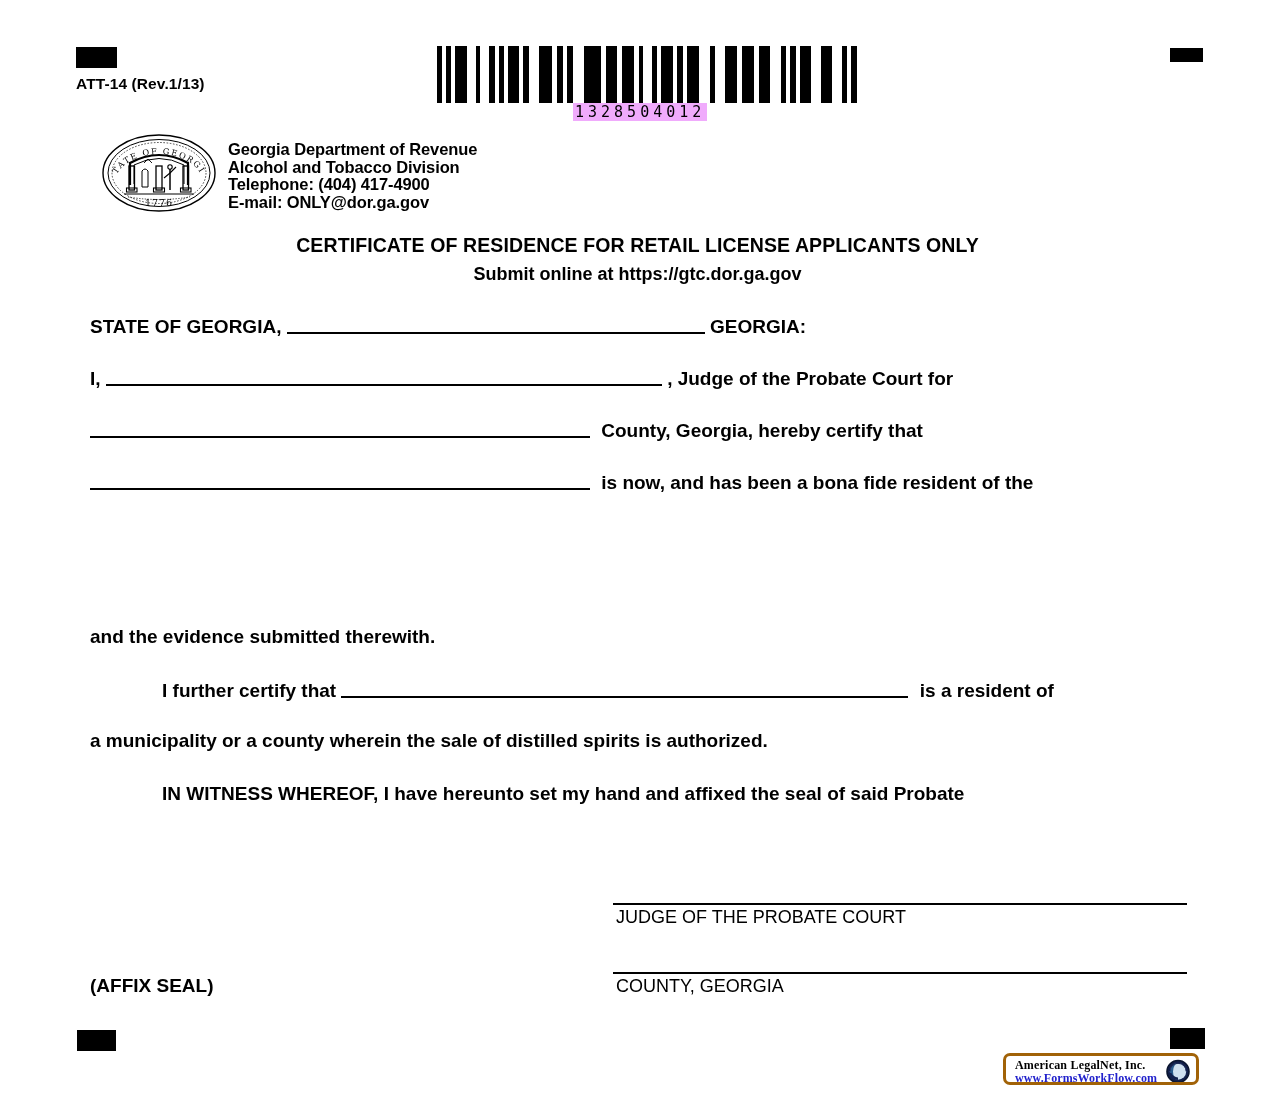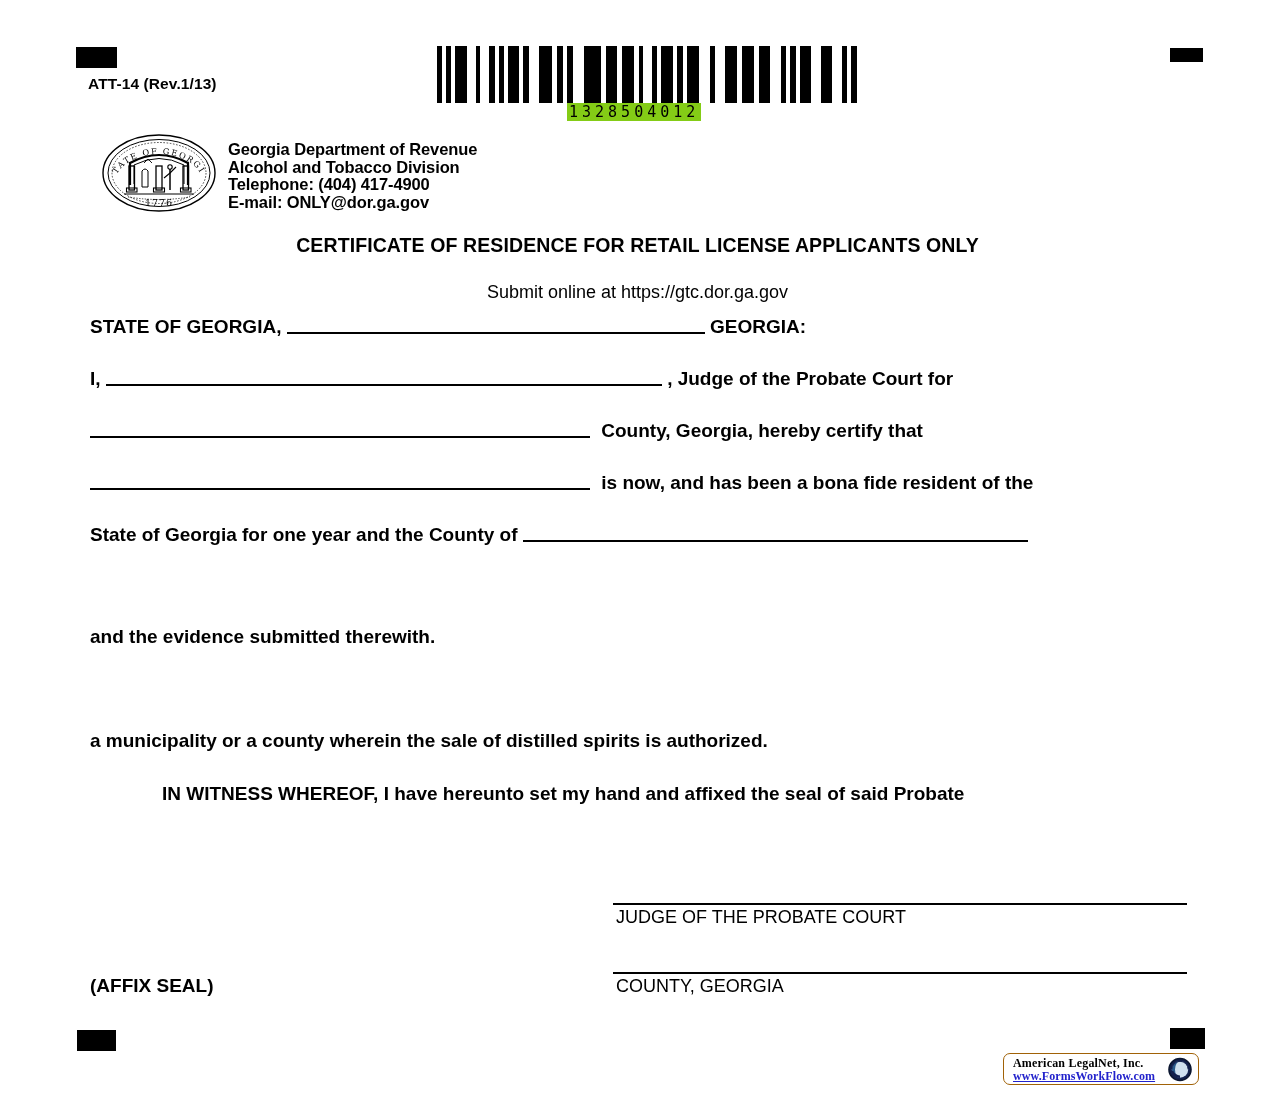--- a/index.html
+++ b/index.html
@@ -31,21 +31,20 @@
 
   
   #form-number {
     position: absolute;
     left: 76px;
     top: 75px;
     font-size: 15.5px;
     font-weight: bold;
     letter-spacing: 0.1px;
     white-space: nowrap;
-    margin-left: 12px;
   }
 
   
   #barcode-block {
     position: absolute;
     left: 437px;
     top: 46px;
     width: 420px;
   }
   #barcode-bars {
@@ -59,24 +58,24 @@
     background: #000000;
   }
   #barcode-bars i.sp { background: transparent; }
   #barcode-digits {
     margin-top: -13px;
     text-align: center;
     font-family: "DejaVu Sans Mono", monospace;
     font-size: 15px;
     letter-spacing: 4px;
     color: #000;
-    background: #84cc16;
+    background: #f0abfc;
     display: inline-block;
     position: relative;
-    left: 130px;
+    left: 136px;
     padding: 0 2px;
   }
 
   
   #seal {
     position: absolute;
     left: 100px;
     top: 133px;
     width: 118px;
     height: 80px;
@@ -105,22 +104,21 @@
     font-weight: bold;
     letter-spacing: 0.1px;
   }
   #doc-subtitle {
     position: absolute;
     left: 0;
     top: 264px;
     width: 1275px;
     text-align: center;
     font-size: 18px;
-    font-weight: normal;
-    margin-top: 18px;
+    font-weight: bold;
   }
 
   
   .bodyline {
     position: absolute;
     font-size: 19px;
     font-weight: bold;
     white-space: nowrap;
     line-height: 1;
   }
@@ -153,21 +151,21 @@
     white-space: nowrap;
   }
 
   
   #footer-logo {
     position: absolute;
     left: 1003px;
     top: 1053px;
     width: 196px;
     height: 32px;
-    border: 1px solid #a16207;
+    border: 3px solid #a16207;
     border-radius: 7px;
     background: #ffffff;
     box-sizing: border-box;
     overflow: hidden;
   }
   #footer-logo-text {
     position: absolute;
     left: 9px;
     top: 3px;
     font-family: "Liberation Serif", serif;
@@ -328,28 +326,29 @@
   <div class="bodyline" style="left:90px; top:419px;">
     <span class="blank" style="width:500px"></span>
     <span style="margin-left:6px">County, Georgia, hereby certify that</span>
   </div>
 
   <div class="bodyline" style="left:90px; top:471px;">
     <span class="blank" style="width:500px"></span>
     <span style="margin-left:6px">is now, and has been a bona fide resident of the</span>
   </div>
 
-  <div class="bodyline" style="left:90px; top:523px;">
-    <span>State of Georgia for one year and the County of</span>
-    <span class="blank" style="width:505px"></span>
-  </div>
 
 
   <div class="bodyline" style="left:90px; top:627px;">and the evidence submitted therewith.</div>
 
+  <div class="bodyline" style="left:90px; top:679px;">
+    <span class="indent"></span><span>I further certify that</span>
+    <span class="blank" style="width:567px"></span>
+    <span style="margin-left:6px">is a resident of</span>
+  </div>
 
   <div class="bodyline" style="left:90px; top:731px;">a municipality or a county wherein the sale of distilled spirits is authorized.</div>
 
   <div class="bodyline" style="left:90px; top:784px;">
     <span class="indent"></span><span>IN WITNESS WHEREOF, I have hereunto set my hand and affixed the seal of said Probate</span>
   </div>
 
 
   <div class="sigline" style="left:613px; top:903px; width:574px;"></div>
   <div class="siglabel" style="left:616px; top:907px;">JUDGE OF THE PROBATE COURT</div>

